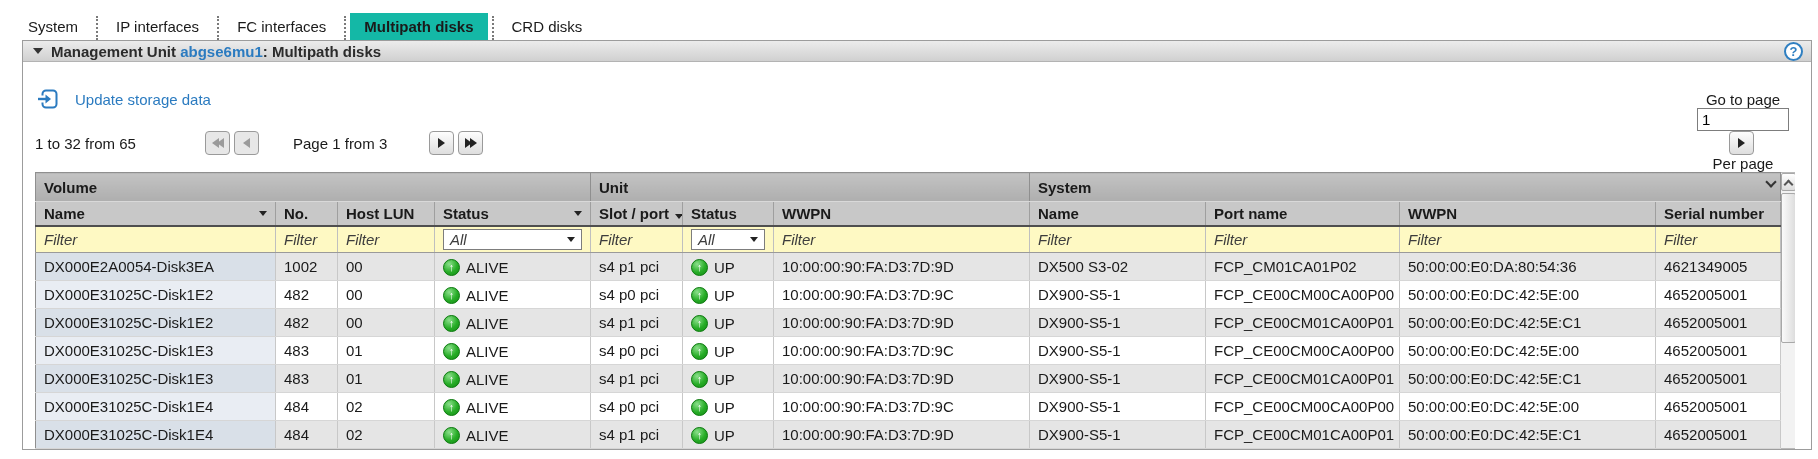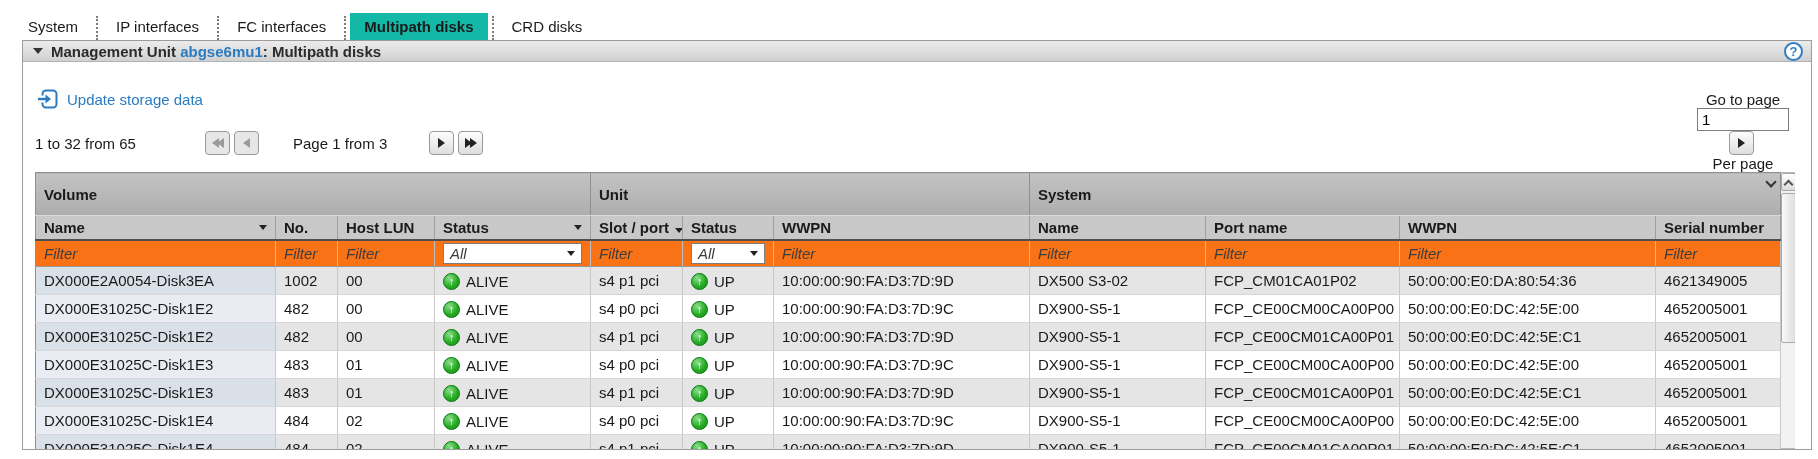--- a/index.html
+++ b/index.html
@@ -20,21 +20,21 @@
     border-top:6px solid #333; margin:0 8px 0 2px; }
   .ph-title { font-weight:bold; color:#2b2b2b; }
   .mu-link { color:#2b7bc0; text-decoration:none; font-weight:bold; cursor:pointer; }
   .help-badge { margin-left:auto; width:19px; height:19px; border:2px solid #2f7fc1; border-radius:50%;
     color:#2f7fc1; background:#fff; font-weight:bold; font-size:13px; line-height:15px;
     text-align:center; cursor:pointer; }
 
   .panel-body { padding:20px 16px 0 12px; }
 
   
-  .update-row { display:flex; align-items:center; gap:8px; margin:6px 0 0 2px; }
+  .update-row { display:flex; align-items:center; gap:16px; margin:6px 0 0 2px; }
   .update-link { color:#2b7bc0; text-decoration:none; cursor:pointer; }
 
   
   .pag-row { display:flex; align-items:center; margin-top:20px; height:26px; }
   .pag-range { width:170px; }
   .pbtn { width:25px; height:24px; border:1px solid #9a9a9a; border-radius:4px;
     background:linear-gradient(#fdfdfd,#dedede); display:inline-flex; align-items:center;
     justify-content:center; cursor:pointer; margin-right:4px; }
   .pbtn.disabled { background:#e7e7e7; cursor:default; }
   .tl,.tr2 { width:0; height:0; border-top:5px solid transparent; border-bottom:5px solid transparent; }
@@ -50,29 +50,29 @@
     display:flex; align-items:center; justify-content:space-between; padding:0 8px;
     margin-left:8px; cursor:pointer; }
   .chev-down { width:8px; height:8px; border-right:2px solid #333; border-bottom:2px solid #333;
     transform:rotate(45deg); margin-top:-3px; }
   .gap24 { width:28px; }
 
   
   .table-wrap { display:flex; margin-top:16px; height:277px; overflow:hidden; align-items:flex-start; }
   table { border-collapse:collapse; table-layout:fixed; width:1745px; border:1px solid #8f8f8f; }
   th, td { overflow:hidden; white-space:nowrap; text-align:left; }
-  tr.grow th { background:linear-gradient(#c3c3c3,#aeaeae); font-weight:bold; height:43px;
+  tr.grow th { background:linear-gradient(#c3c3c3,#aeaeae); font-weight:bold; height:29px;
     padding:0 8px; border-right:1px solid #8f8f8f; border-bottom:1px solid #d9d9d9;margin-left:31px; }
   tr.hrow th { background:#c8c8c8; font-weight:bold; height:24px; padding:0 8px;
     border-right:1px solid #9f9f9f; border-bottom:2px solid #4f4f4f; cursor:pointer; }
   .sarrow { width:0; height:0; border-left:4px solid transparent; border-right:4px solid transparent;
     border-top:5px solid #222; display:inline-block; }
   .sarrow.right { float:right; margin-top:6px; }
   .sarrow.inline { margin-left:6px; }
-  tr.frow td { background:#f97316; height:27px; padding:0 8px; font-style:italic; color:#3d3d3d;
+  tr.frow td { background:#fef9c3; height:27px; padding:0 8px; font-style:italic; color:#3d3d3d;
     border-right:1px solid #bfbfbf; border-bottom:1px solid #9a9a9a; cursor:text; }
   .fselect { display:flex; align-items:center; justify-content:space-between; border:1px solid #7d7d7d;
     background:#fff; height:21px; padding:2px 6px; cursor:pointer; }
   tr.drow td { height:28px; padding:0 8px; border-right:1px solid #c8c8c8;
     border-bottom:1px solid #d6d6d6; }
   tr.drow.odd td { background:#e5e5e5; }
   tr.drow.even td { background:#fff; }
   tr.drow.odd td.namecol { background:#d9e0e8; }
   tr.drow.even td.namecol { background:#e9edf3; }
   tr.stub td { height:6px; background:#fff; border-right:1px solid #c8c8c8; }

